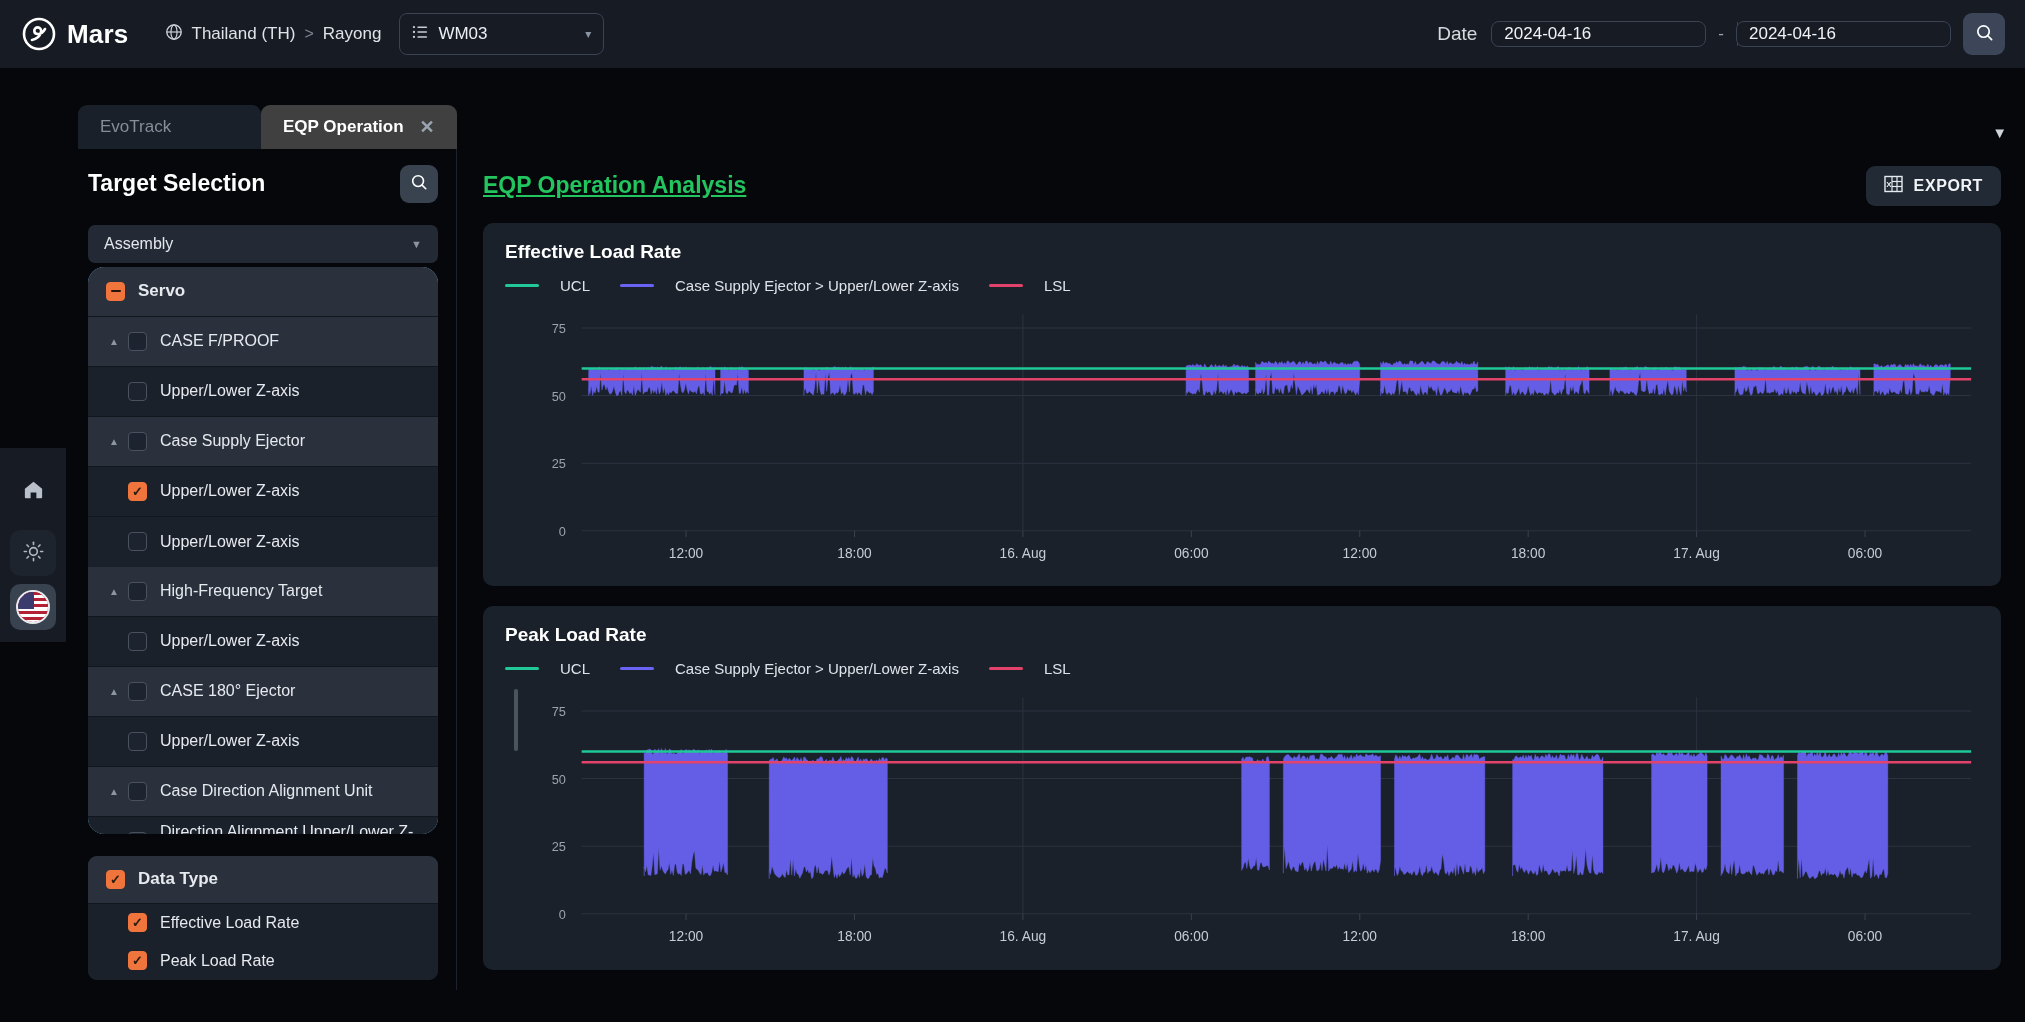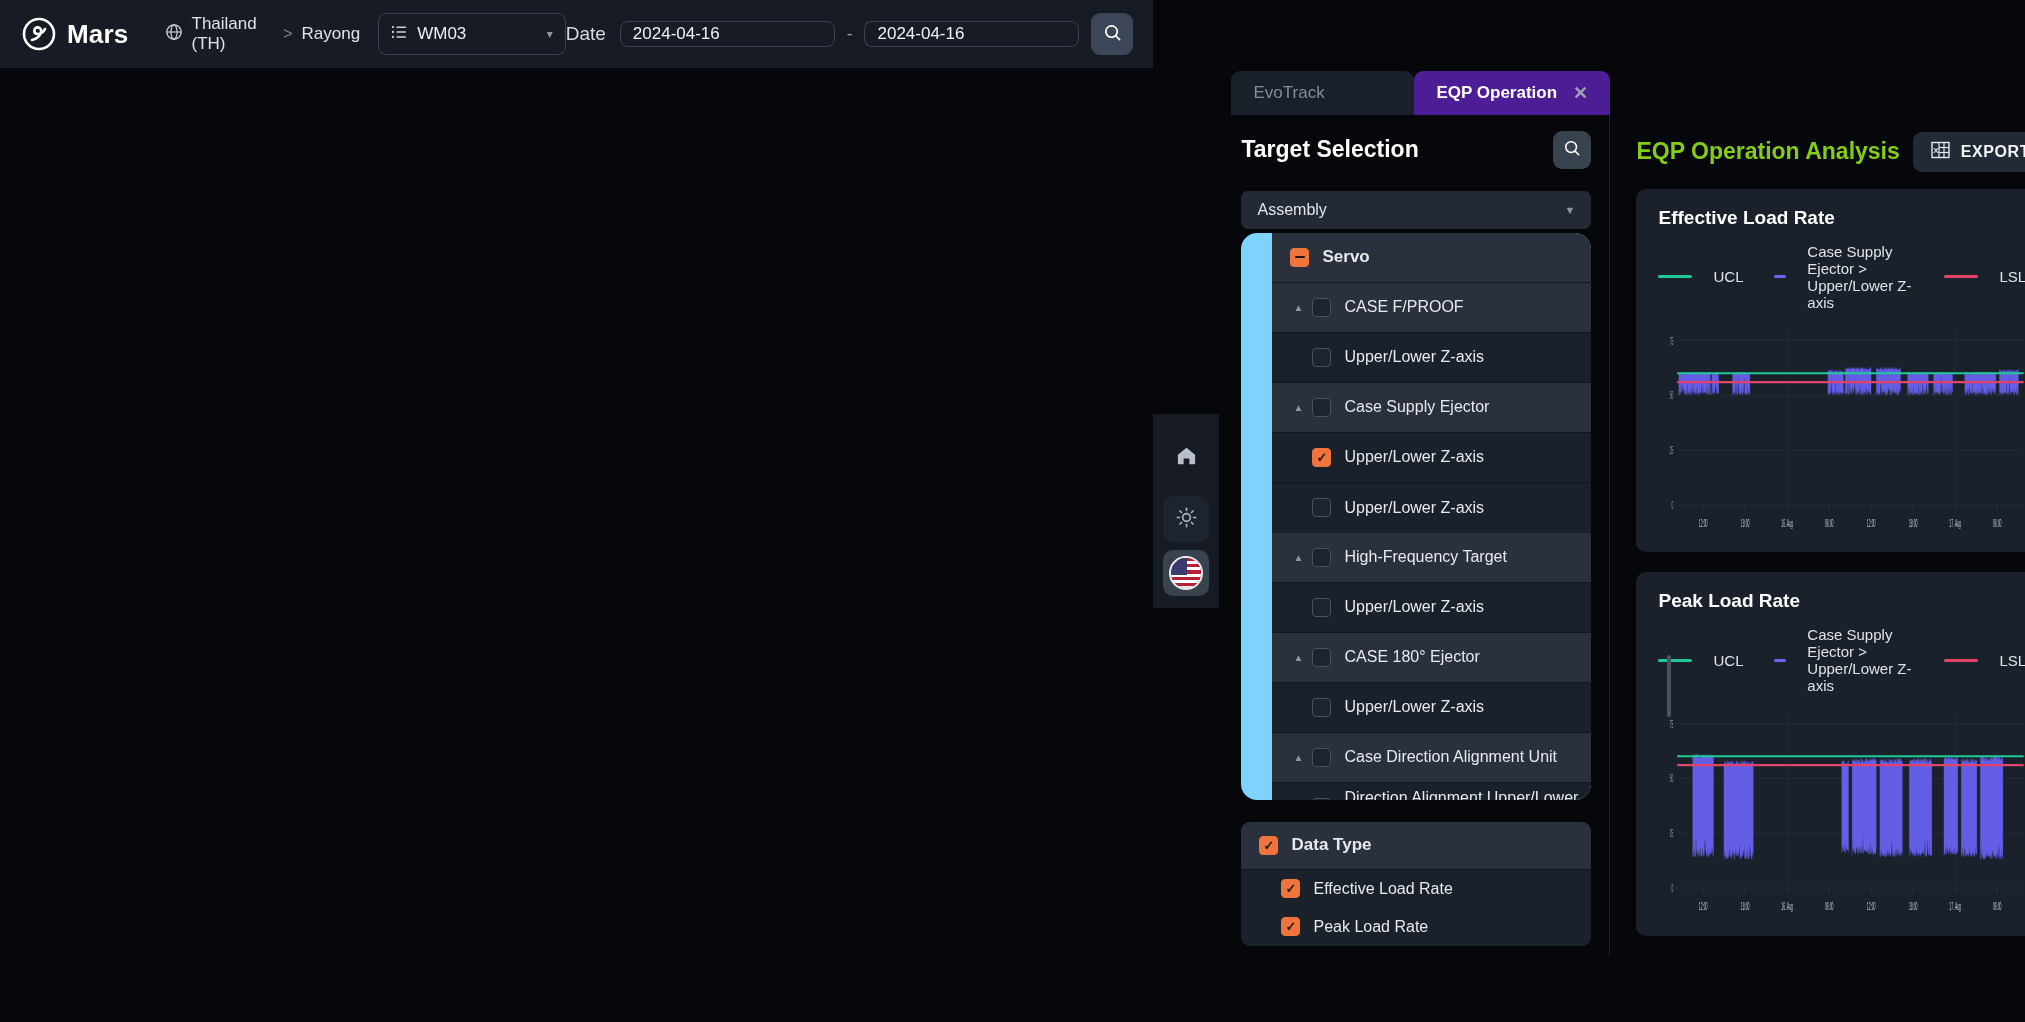--- a/index.html
+++ b/index.html
@@ -3,21 +3,21 @@
 <meta charset="utf-8">
 <style>
   * { box-sizing: border-box; margin: 0; padding: 0; }
   html, body {
     width: 2025px; height: 1022px;
     background: #05070a;
     font-family: "Liberation Sans", sans-serif;
     color: #e8eaed;
     overflow: hidden;
   }
-  .app { position: relative; width: 2025px; height: 1022px; display: flex; flex-direction: row; }
+  .app { position: relative; width: 2025px; height: 1022px; display: flex; flex-direction: column; }
 
   
   .topbar {
     height: 68px; flex: 0 0 68px;
     background: #161b24;
     display: flex; align-items: center;
     padding: 0 20px 0 22px;
     position: relative; z-index: 30;
   }
   .brand { display: flex; align-items: center; gap: 11px; }
@@ -92,21 +92,21 @@
   .tabrow {
     height: 48px; flex: 0 0 48px; background: #05070a;
     display: flex; align-items: flex-end; padding-left: 12px; position: relative;
   }
   .tab {
     height: 44px; min-width: 183px; padding: 0 22px;
     border-radius: 9px 9px 0 0;
     display: flex; align-items: center; gap: 16px;
     font-size: 17px; color: #848d99; background: #1a202a;
   }
-  .tab.active { background: #4c1d95; color: #ffffff; font-weight: 700; }
+  .tab.active { background: #404040; color: #ffffff; font-weight: 700; }
   .tab .x { color: #9aa3af; font-size: 18px; line-height: 1; }
   .tab-collapse {
     margin-left: auto; margin-right: 18px; margin-bottom: 8px;
     color: #cfd4da; font-size: 15px;
   }
 
   .content { flex: 1; display: flex; min-height: 0; padding: 0 0 0 0; }
 
   
   .side {
@@ -122,21 +122,21 @@
   }
   .assembly-sel {
     height: 38px; border-radius: 7px; background: #232a35;
     display: flex; align-items: center; padding: 0 16px;
     font-size: 16px; color: #e3e7ec; margin-bottom: 4px;
   }
   .assembly-sel .caret { margin-left: auto; color: #8b94a1; font-size: 11px; }
 
   .tree {
     background: #7dd3fc; border-radius: 16px; overflow: hidden;
-    max-height: 567px; overflow-y: hidden; padding-left: 31px;
+    max-height: 567px; overflow-y: hidden;
   }
   .row {
     display: flex; align-items: center; height: 50px;
     padding-left: 18px; font-size: 16px; color: #e6e9ee;
     border-bottom: 1px solid #12161d;
   }
   .row.group { background: #2a313d; font-weight: 700; font-size: 17px; }
   .row.parent { background: #2a313d; }
   .row.leaf { background: #1b212b; }
   .row.leaf2 { background: #1b212b; border-bottom: none; }
@@ -166,21 +166,21 @@
     position: absolute; left: 448px; top: 540px; width: 4px; height: 62px;
     background: #4a545f; border-radius: 3px;
   }
 
   
   .panel {
     flex: 1; min-width: 0; display: flex; flex-direction: column;
     border-left: 1px solid #1d232d; padding: 0 24px 0 26px;
   }
   .panel-head { display: flex; align-items: center; height: 74px; flex: 0 0 74px; }
-  .panel-title { font-size: 23px; font-weight: 700; color: #84cc16; }
+  .panel-title { font-size: 23px; font-weight: 700; color: #22c55e; text-decoration: underline; }
   .export-btn {
     margin-left: auto; height: 40px; border-radius: 9px; background: #222a35;
     display: flex; align-items: center; gap: 10px; padding: 0 18px;
     font-size: 16px; letter-spacing: .6px; color: #f2f4f7; font-weight: 600;
   }
 
   .card {
     background: #1b212b; border-radius: 10px; padding: 18px 22px 12px 22px;
     margin-bottom: 20px; flex: 1; display: flex; flex-direction: column; min-height: 0;
   }

